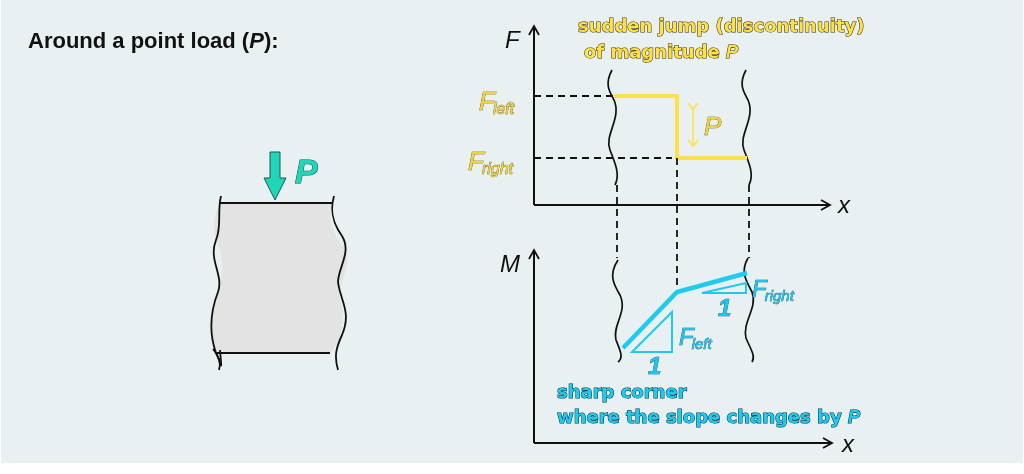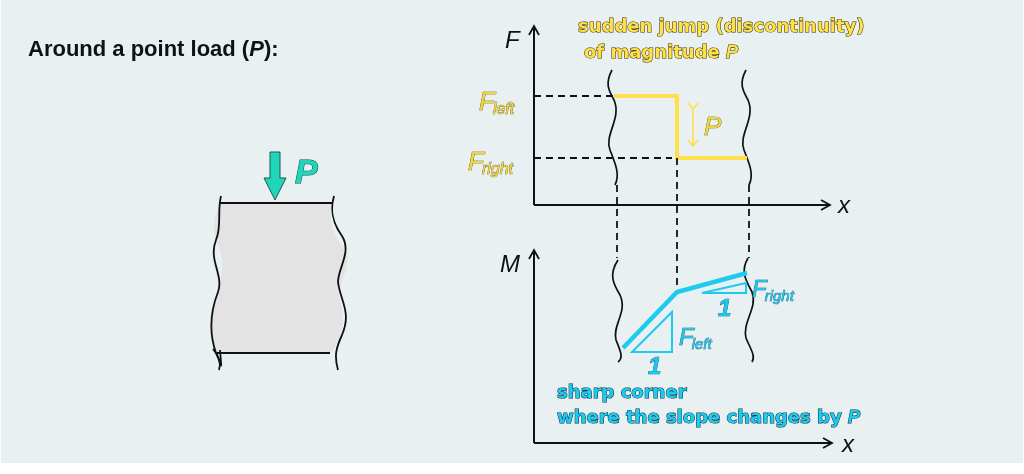--- a/index.html
+++ b/index.html
@@ -1,19 +1,19 @@
 <!DOCTYPE html>
 <html><head>
 <meta charset="utf-8">
 <style>
   html, body { margin:0; padding:0; background:#ffffff; }
   .canvas { position:relative; width:1024px; height:474px; background:#ffffff; overflow:hidden; }
   .panel { position:absolute; left:1px; top:0; width:1022px; height:463px; background:#e8f0f2; }
   svg { position:absolute; left:0; top:0; }
-  .title { position:absolute; left:28px; top:36px; font-family:"Liberation Sans", sans-serif; font-weight:bold; font-size:22px; color:#111; white-space:nowrap; }
+  .title { position:absolute; left:28px; top:28px; font-family:"Liberation Sans", sans-serif; font-weight:bold; font-size:22px; color:#111; white-space:nowrap; }
   .title i { font-style:italic; }
   .lbl { font-family:"Liberation Sans", sans-serif; }
   .out-y { font-family:"DejaVu Sans", sans-serif; font-weight:bold; font-size:18px; fill:#ffe04a; stroke:#3a3300; stroke-width:1.1px; paint-order:stroke; }
   .out-c { font-family:"DejaVu Sans", sans-serif; font-weight:bold; font-size:18px; fill:#1ecbf0; stroke:#003040; stroke-width:1.1px; paint-order:stroke; }
   .it-y { font-family:"Liberation Sans", sans-serif; font-style:italic; font-size:26px; fill:#f2d440; stroke:#5a4b00; stroke-width:0.7px; paint-order:stroke; }
   .sub-y { font-family:"Liberation Sans", sans-serif; font-size:16px; fill:#f2d440; stroke:#5a4b00; stroke-width:0.6px; paint-order:stroke; }
   .it-c { font-family:"Liberation Sans", sans-serif; font-style:italic; font-size:24px; fill:#1ec6ee; stroke:#0a4a60; stroke-width:0.7px; paint-order:stroke; }
   .sub-c { font-family:"Liberation Sans", sans-serif; font-size:15px; fill:#1ec6ee; stroke:#0a4a60; stroke-width:0.6px; paint-order:stroke; }
   .axis-lbl { font-family:"Liberation Sans", sans-serif; font-style:italic; font-size:24px; fill:#111; }
 </style>

